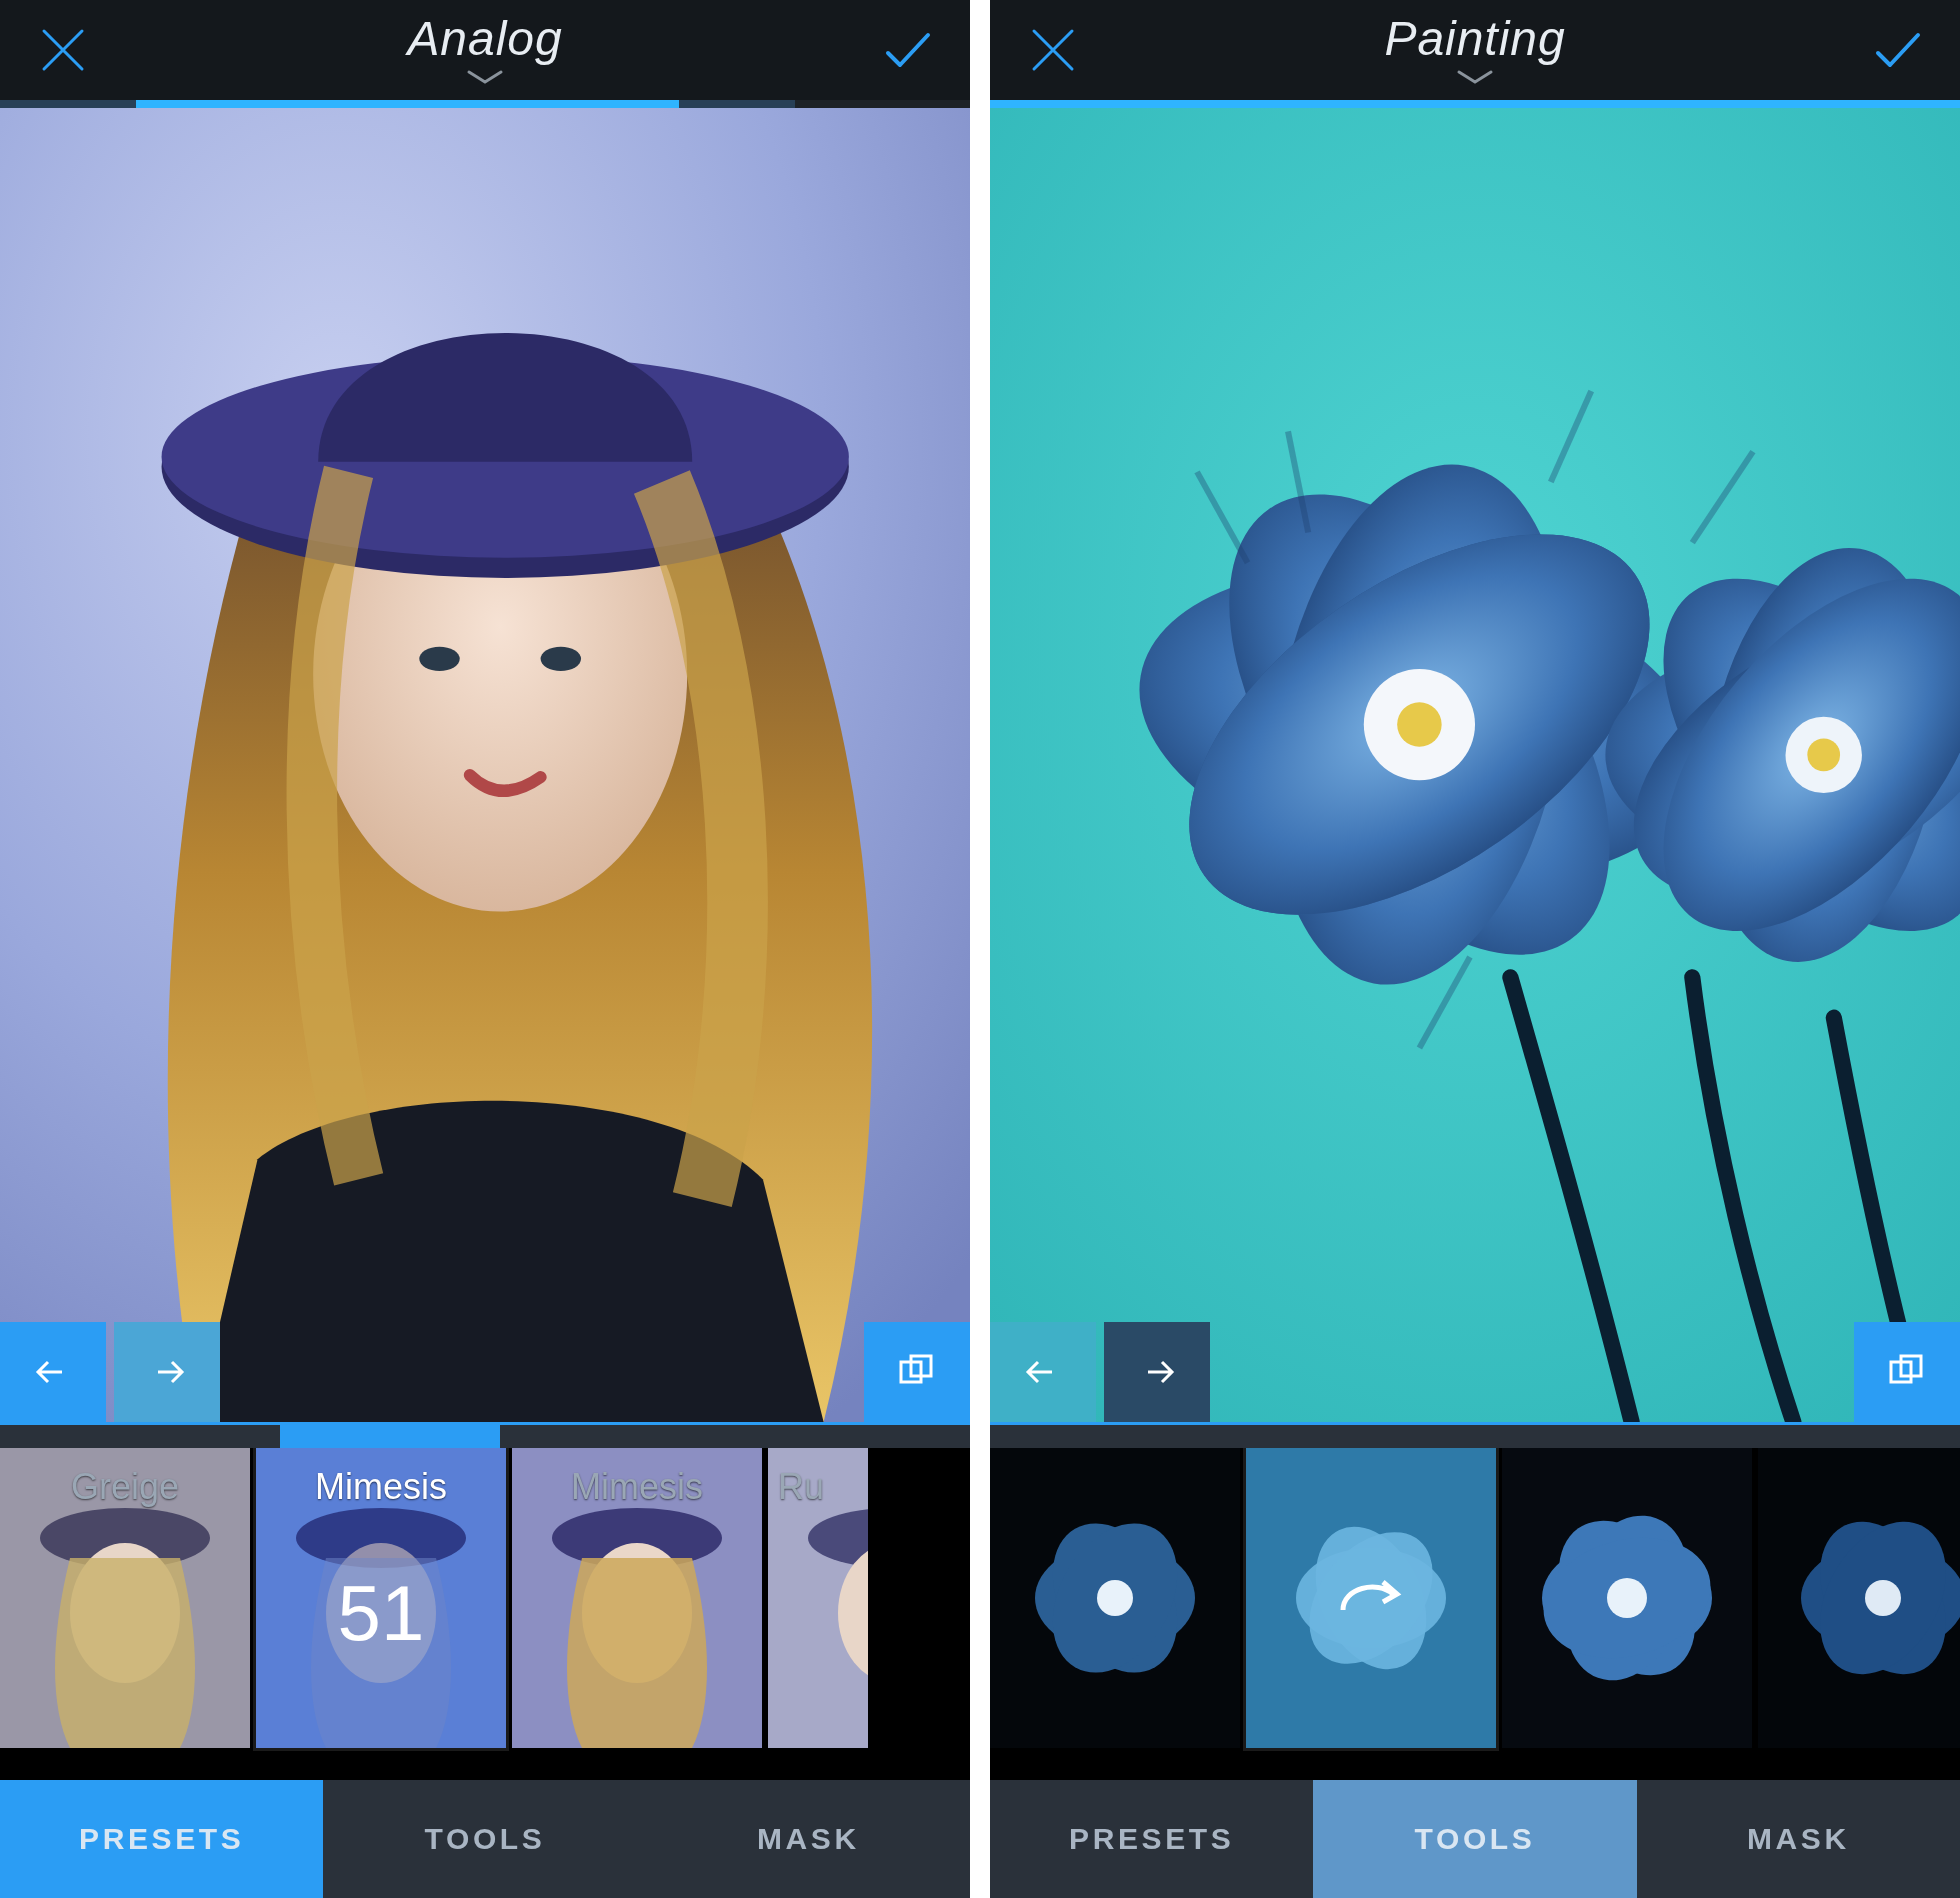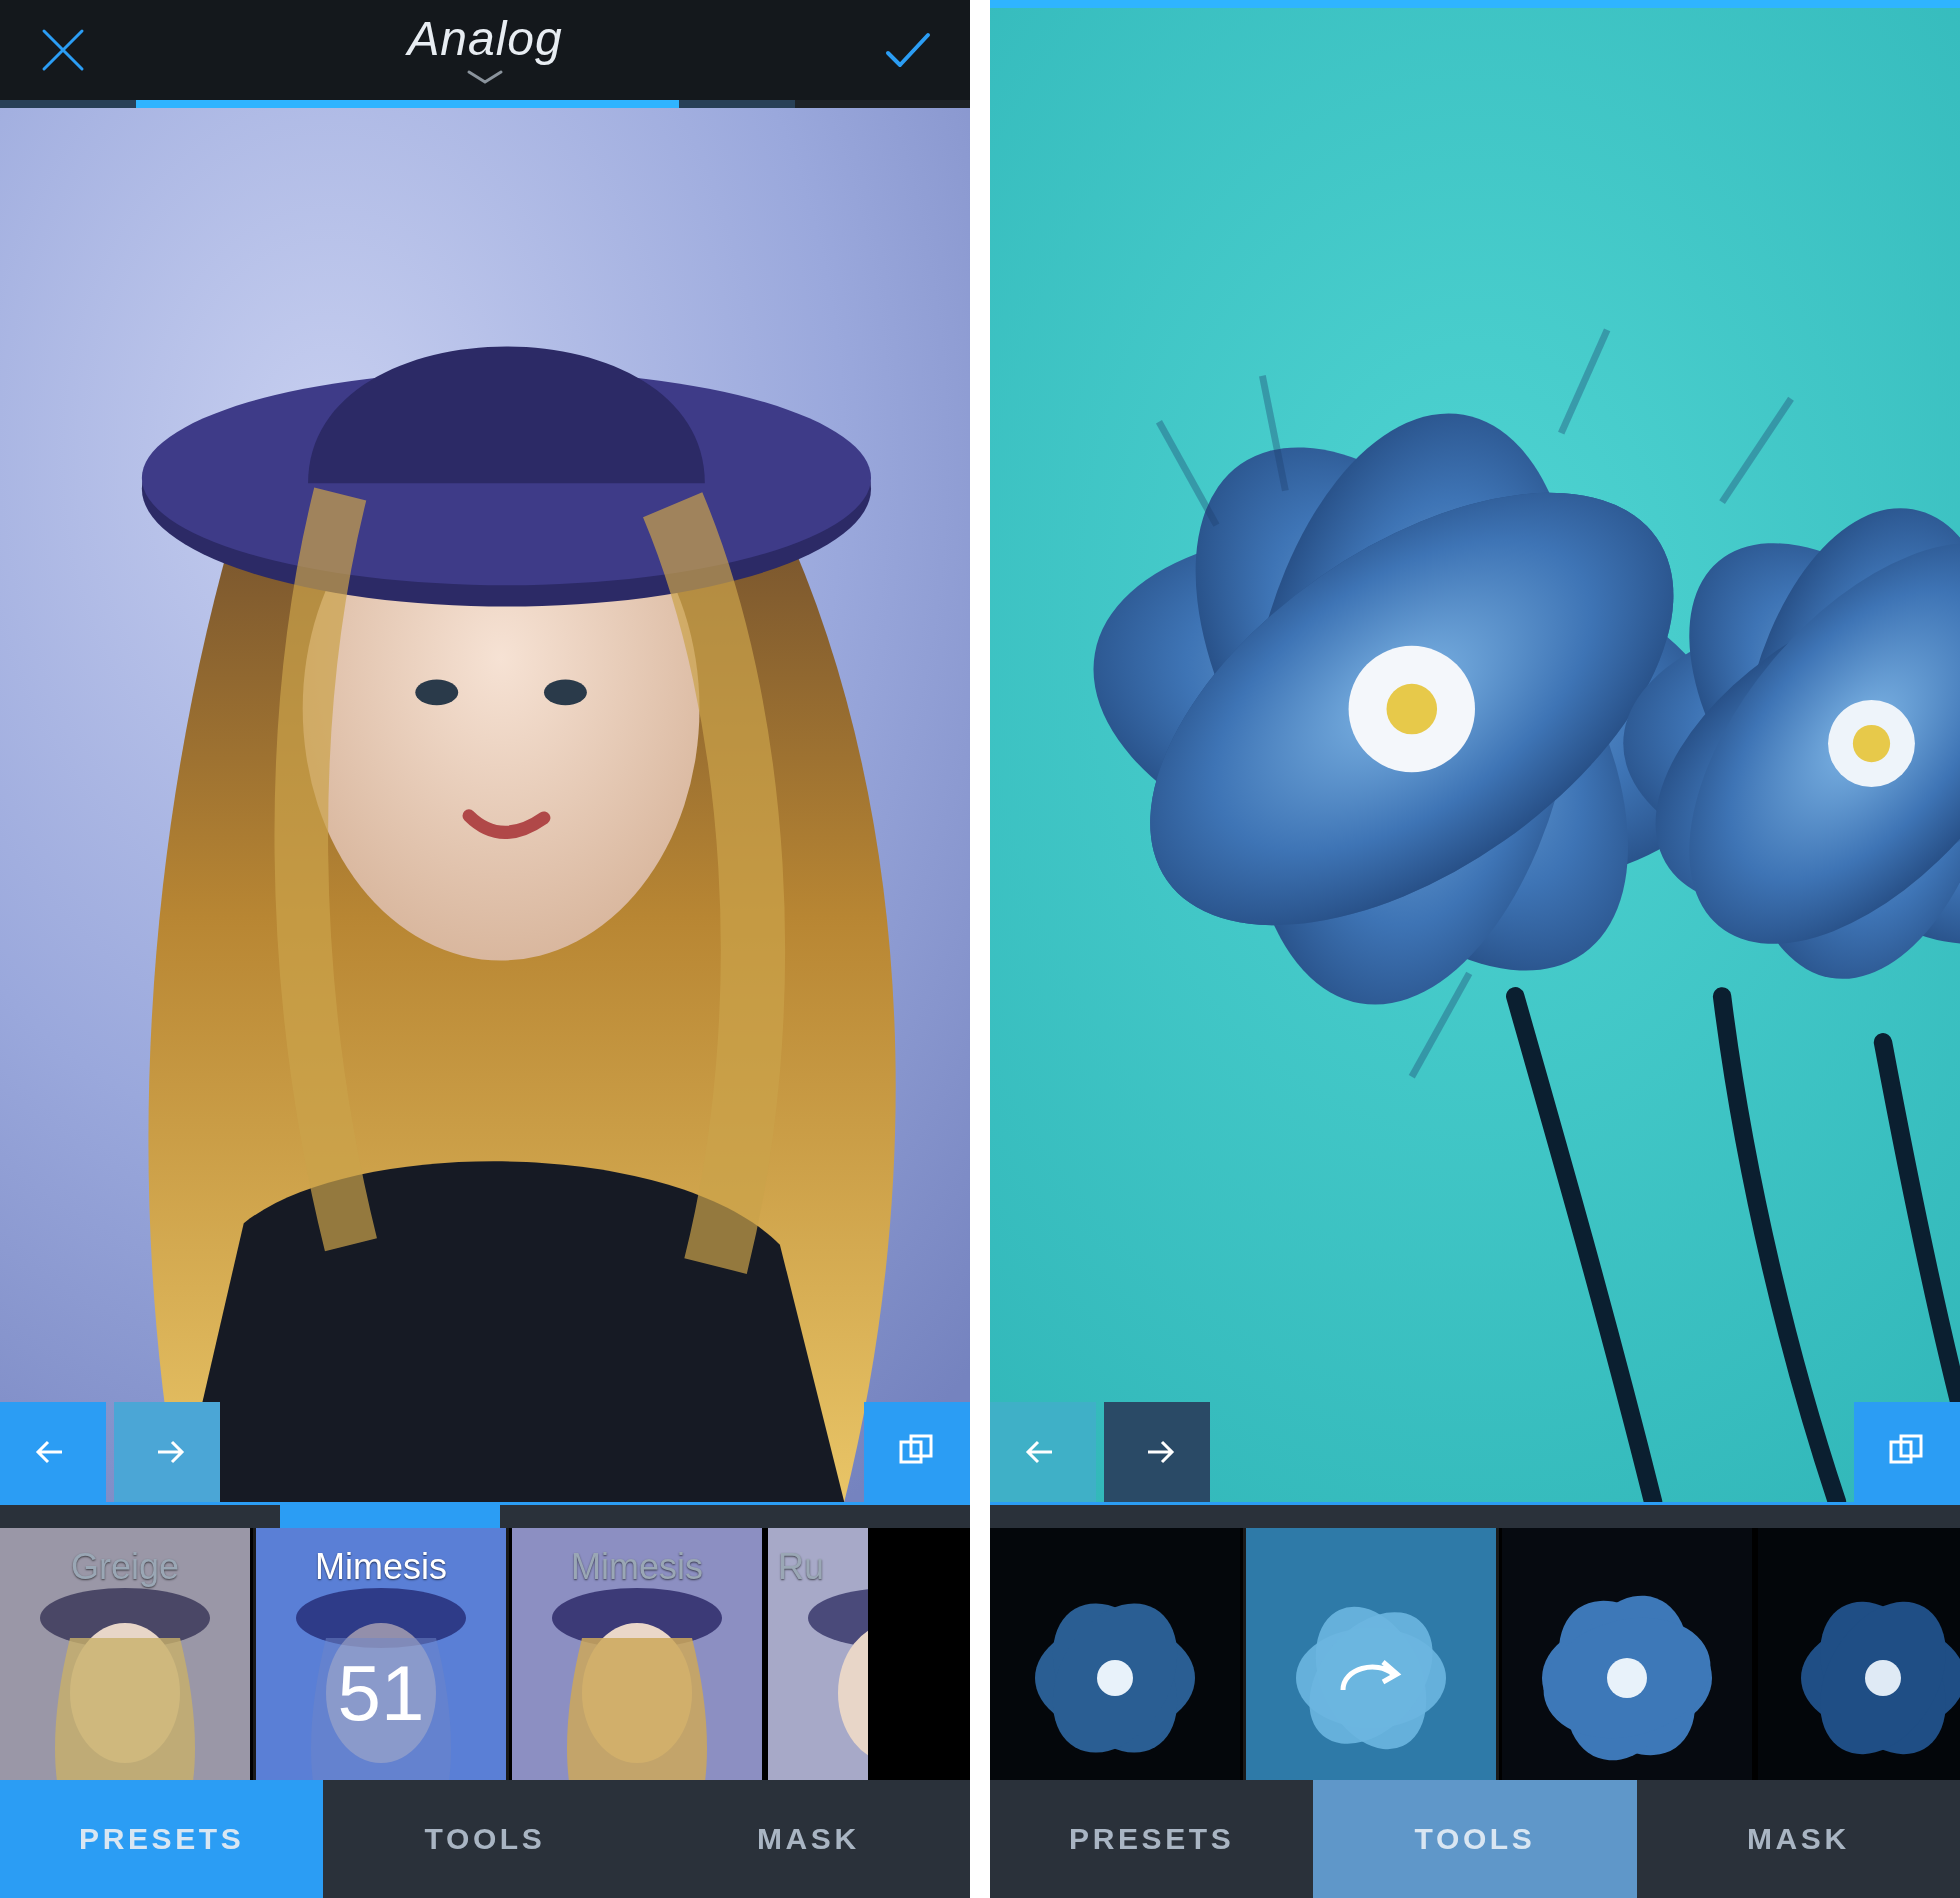--- a/index.html
+++ b/index.html
@@ -43,21 +43,21 @@
   .urow .btn-sq{width:106px;height:100px;display:flex;align-items:center;justify-content:center}
   .urow .gap{width:8px}
   .urow .spacer{flex:1}
   .urow svg{width:46px;height:46px;stroke:#fff;stroke-width:3;fill:none}
 
   
   .sep-bar{height:26px;background:var(--bar-bg);border-top:3px solid var(--accent);display:flex}
   .sep-bar .marker{width:220px;height:100%;background:var(--accent);margin-left:280px}
 
   
-  .carousel{height:252px;background:#000;display:flex;overflow:hidden}
+  .carousel{height:332px;background:#000;display:flex;overflow:hidden}
   .preset{flex:0 0 250px;height:300px;margin-right:6px;position:relative;display:flex;flex-direction:column;align-items:center}
   .preset:last-child{margin-right:13px}
   .preset .label{position:absolute;top:18px;left:0;right:0;text-align:center;font-size:36px;font-weight:300;color:var(--dim-text);text-shadow:0 1px 2px rgba(0,0,0,.6)}
   .preset .value{position:absolute;top:55%;left:0;right:0;text-align:center;transform:translateY(-50%);font-size:78px;font-weight:200;color:#fff}
   .preset.selected{outline:3px solid rgba(255,255,255,.1)}
   .preset svg.thumb{width:100%;height:100%}
   .preset .redo-ov{position:absolute;inset:0;display:flex;align-items:center;justify-content:center}
   .preset .redo-ov svg{width:80px;height:60px;stroke:#fff;stroke-width:5;fill:none}
 
   
@@ -216,20 +216,40 @@
       <div class="tab" style="background:#2b9df4">PRESETS</div>
       <div class="tab inactive">TOOLS</div>
       <div class="tab inactive">MASK</div>
     </div>
   </div>
 
   <div class="gutter"></div>
 
   <div class="phone">
 
+    <div class="hdr">
+      <div class="hdr-ico">
+        <svg viewBox="0 0 54 54">
+            <path d="M8 8 L46 46 M46 8 L8 46" stroke="#2b9df4" stroke-width="3" fill="none" stroke-linecap="round"></path>
+          </svg>
+      </div>
+      <div class="hdr-title-wrap">
+        <div class="hdr-title">Painting</div>
+        <div class="chev-down">
+          <svg viewBox="0 0 40 18">
+              <path d="M4 4 L20 14 L36 4" stroke="#8a939c" stroke-width="3" fill="none" stroke-linecap="round"></path>
+            </svg>
+        </div>
+      </div>
+      <div class="hdr-ico">
+        <svg viewBox="0 0 54 54">
+            <path d="M8 30 L20 42 L48 12" stroke="#2b9df4" stroke-width="4" fill="none" stroke-linecap="round" stroke-linejoin="round"></path>
+          </svg>
+      </div>
+    </div>
 
     <div class="progress">
       <div class="seg on" style="flex:1"></div>
     </div>
 
     <div class="canvas" style="background:#36c2c6">
       <svg class="art" viewBox="0 0 970 1300" preserveAspectRatio="xMidYMid slice">
         <defs>
           <radialGradient id="bgR" cx="50%" cy="40%" r="90%">
             <stop offset="0%" stop-color="#4fd4d2"></stop>

